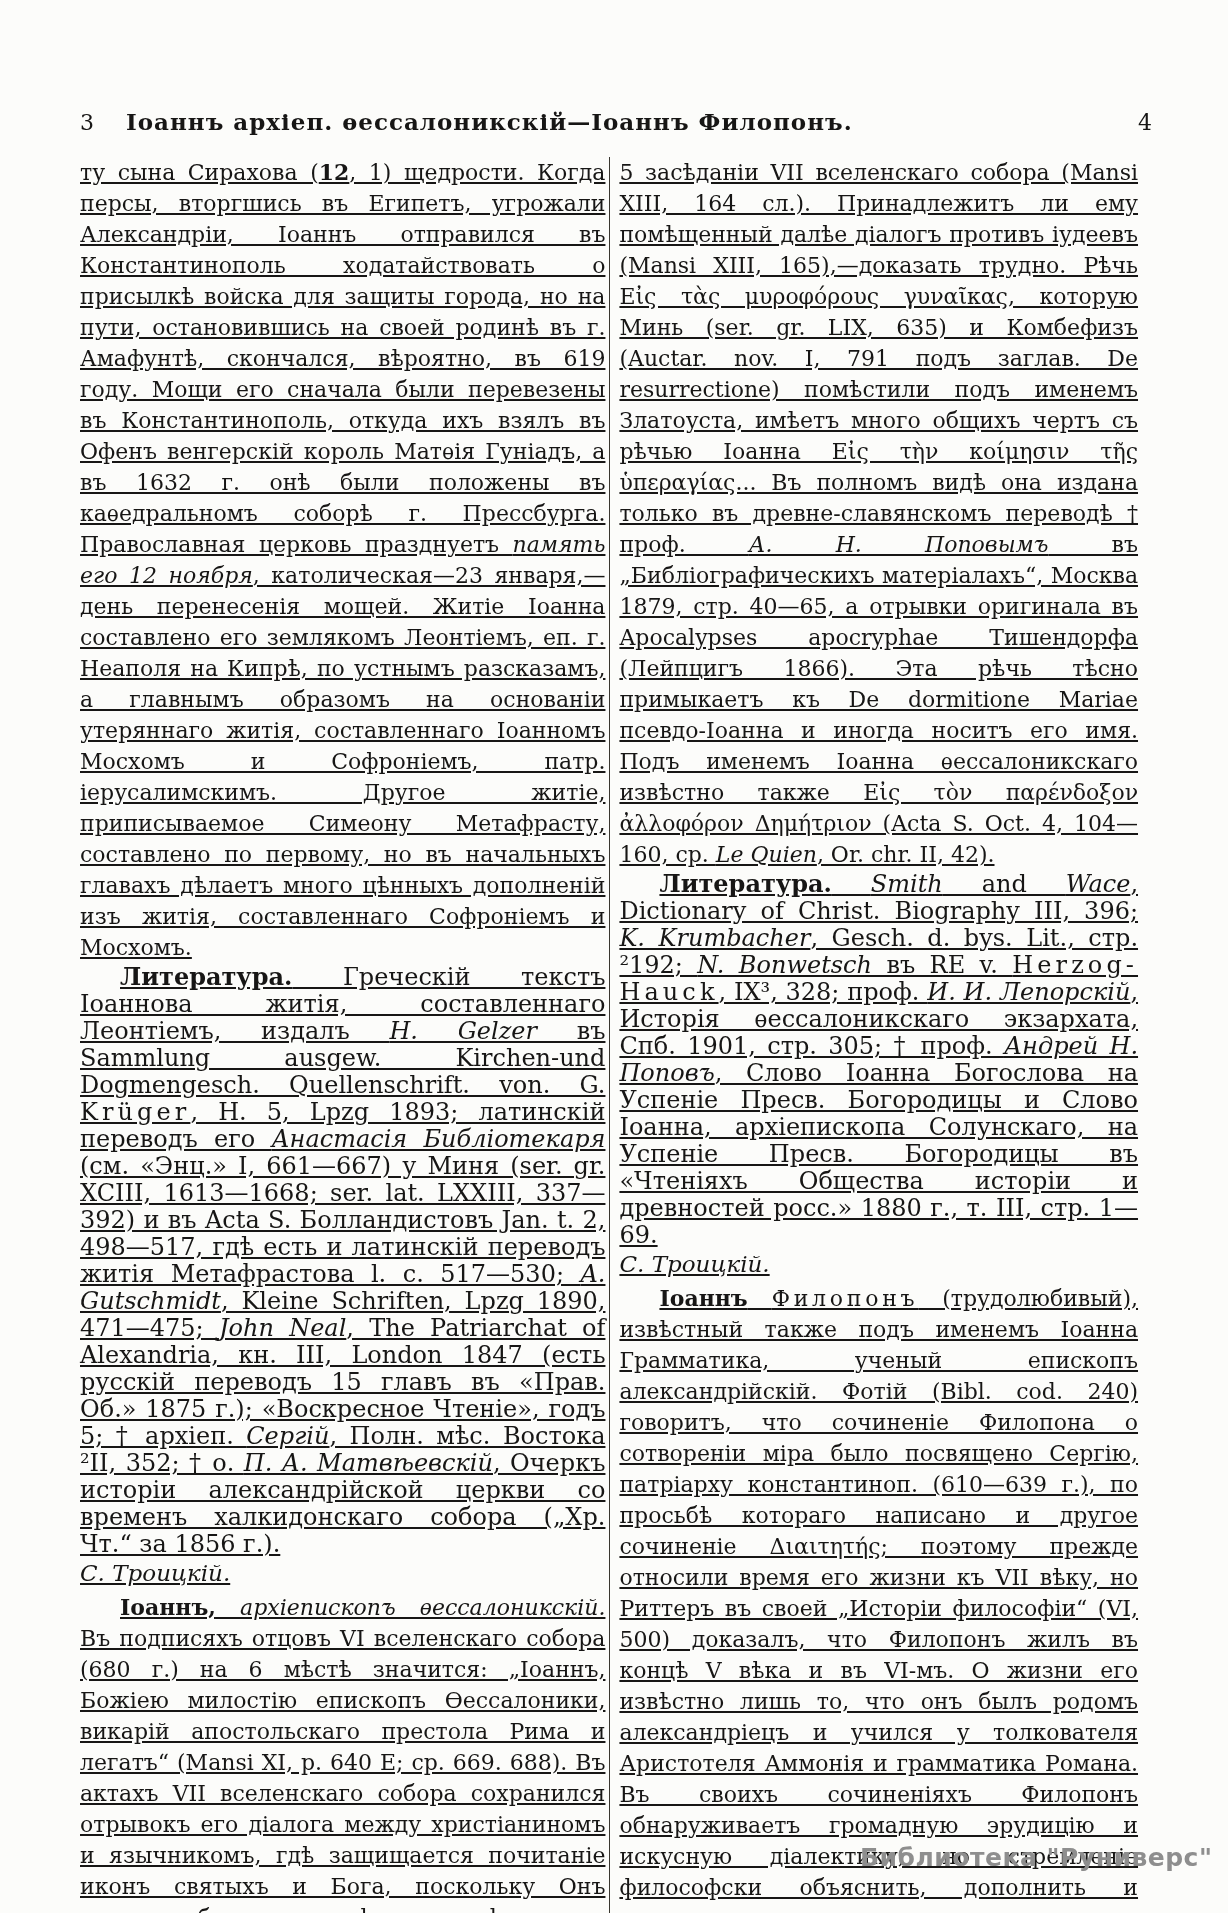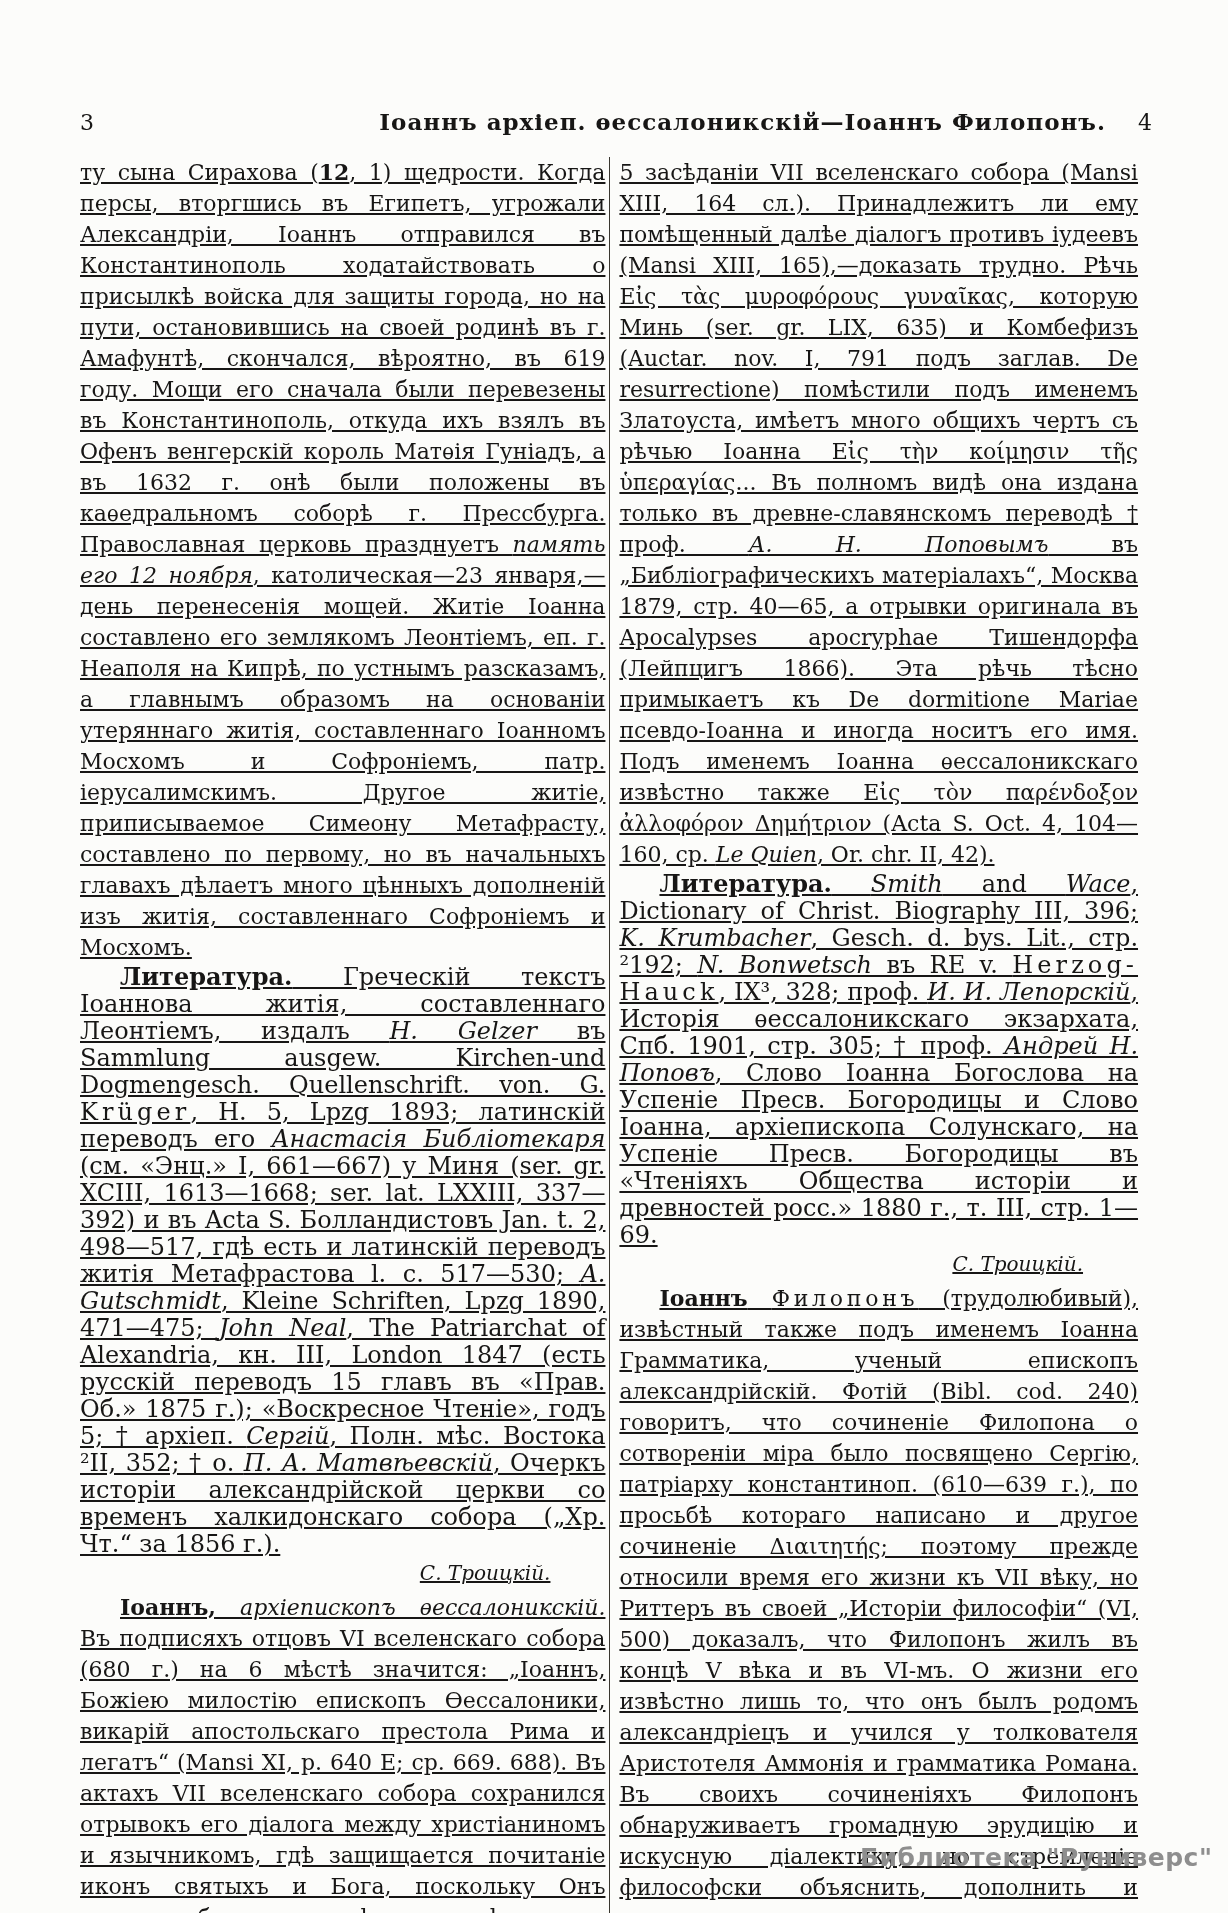--- a/index.html
+++ b/index.html
@@ -11,41 +11,41 @@
     position: relative;
     overflow: hidden;
   }
   .header {
     position: absolute; top: 108px; left: 80px; right: 76px;
     display: flex; align-items: baseline;
     font-size: 23px; font-weight: bold;
   }
   .pagenum { width: 46px; font-size: 22px; font-weight: normal; }
   .pagenum.right { text-align: right; }
-  .running-title { flex: 1; text-align: right; letter-spacing: 1px; }
+  .running-title { flex: 1; text-align: left; letter-spacing: 1px; }
   .columns {
     position: absolute; top: 157px; left: 80px; right: 90px;
     display: flex; min-height: 1612px; text-decoration: underline;
   }
   .col { width: 535px; }
   .col.left  { padding-right: 4px; }
   .col.right { padding-left: 9px; width: 528px; }
   .divider { width: 1px; background: #39362f; }
   p { margin: 0; }
   p.body {
     font-size: 22px; line-height: 31px;
     text-align: justify;
   }
   p.lit {
     font-size: 24px; line-height: 27px;
     text-align: justify;
   }
   p.sig {
-    font-size: 20px; line-height: 29px;
-    text-align: right; padding-right: 55px;
+    font-size: 23px; line-height: 29px;
+    padding-right: 55px;
     margin: 1px 0 4px 0;
   }
   p.indent { text-indent: 40px; }
   .f-n { font-style: normal; }
   .f-i { font-style: italic; }
   .f-b { font-weight: bold; }
   .f-ls { letter-spacing: 0.17em; }
   .watermark {
     position: absolute; top: 1843px; left: 860px;
     font-family: "DejaVu Sans", sans-serif;

